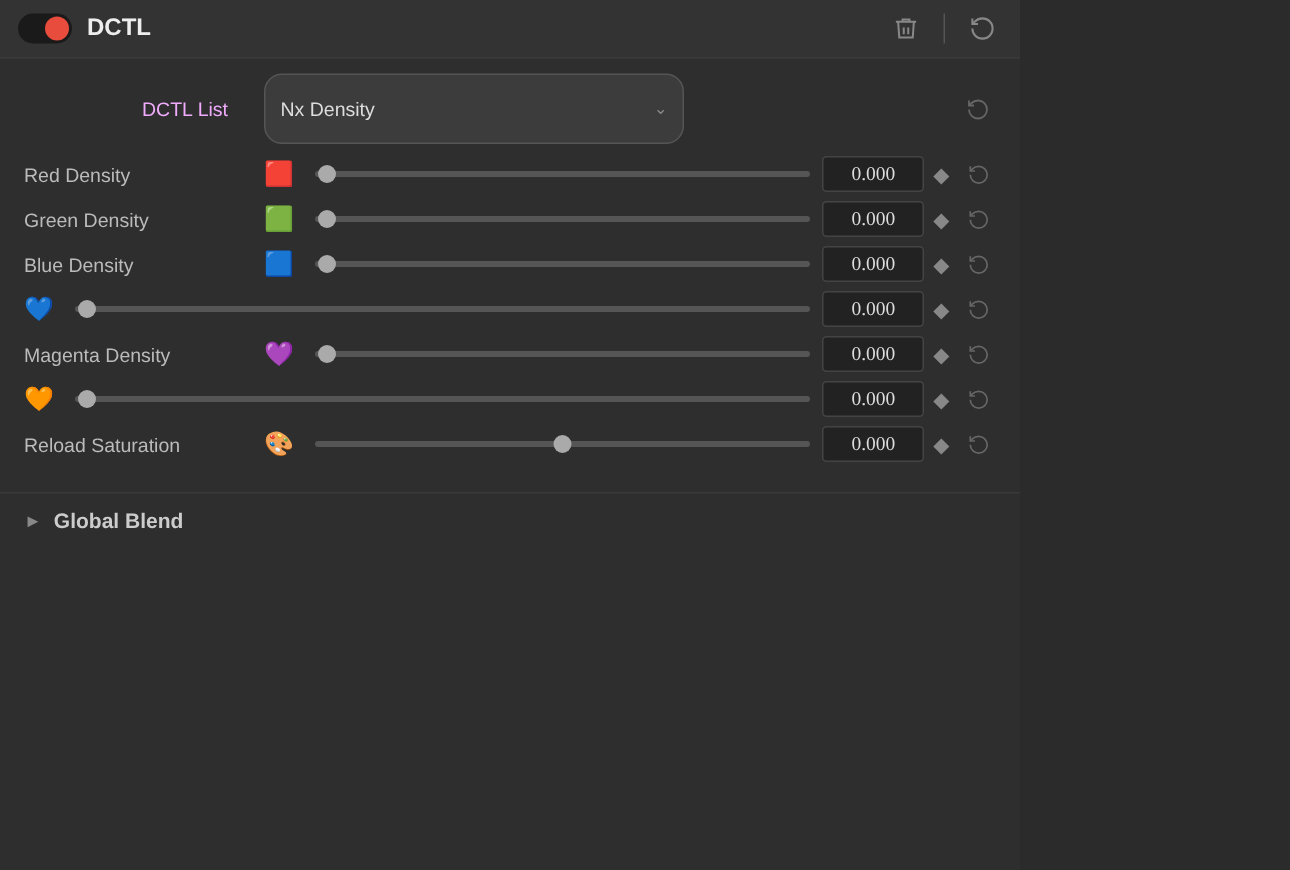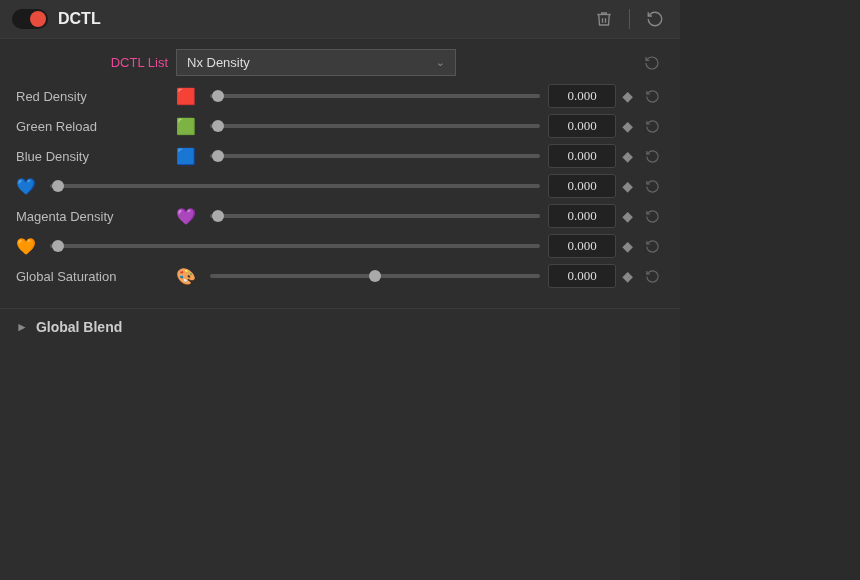--- a/index.html
+++ b/index.html
@@ -96,29 +96,29 @@
     }
     
     .dctl-list-row {
       display: flex;
       align-items: center;
       margin-bottom: 8px;
     }
     .dctl-list-label {
       min-width: 160px;
       text-align: right;
-      padding-right: 8px;
-      color: #ec4899;
+      padding-right: 24px;
+      color: #f0abfc;
     }
     .dropdown {
       background: #3c3c3c;
       border: 1px solid #555;
-      border-radius: 0;
+      border-radius: 12px;
       color: #ddd;
-      padding: 5px 10px;
+      padding: 15px 10px;
       font-size: 13px;
       display: flex;
       align-items: center;
       justify-content: space-between;
       width: 280px;
       cursor: pointer;
     }
     .dropdown-arrow {
       font-size: 11px;
       color: #888;
@@ -274,21 +274,21 @@
       <input class="value-input" type="text" value="0.000" style="">
       <span class="diamond-icon">◆</span>
       <button class="icon-btn reset-icon">
         <svg width="15" height="15" viewBox="0 0 24 24" fill="none" stroke="currentColor" stroke-width="1.8">
           <path d="M3 12a9 9 0 1 0 9-9 9.75 9.75 0 0 0-6.74 2.74L3 8"></path>
           <path d="M3 3v5h5"></path>
         </svg>
       </button>
     </div>
         <div class="row">
-      <span class="label">Green Reload</span>
+      <span class="label">Green Density</span>
       <span class="color-swatch">🟩</span>
       <div class="slider-container">
         <div class="slider-track">
           <div class="slider-thumb"></div>
         </div>
       </div>
       <input class="value-input" type="text" value="0.000" style="">
       <span class="diamond-icon">◆</span>
       <button class="icon-btn reset-icon">
         <svg width="15" height="15" viewBox="0 0 24 24" fill="none" stroke="currentColor" stroke-width="1.8">
@@ -357,21 +357,21 @@
       <input class="value-input" type="text" value="0.000" style="">
       <span class="diamond-icon">◆</span>
       <button class="icon-btn reset-icon">
         <svg width="15" height="15" viewBox="0 0 24 24" fill="none" stroke="currentColor" stroke-width="1.8">
           <path d="M3 12a9 9 0 1 0 9-9 9.75 9.75 0 0 0-6.74 2.74L3 8"></path>
           <path d="M3 3v5h5"></path>
         </svg>
       </button>
     </div>
         <div class="row">
-      <span class="label">Global Saturation</span>
+      <span class="label">Reload Saturation</span>
       <span class="color-swatch">🎨</span>
       <div class="slider-container">
         <div class="slider-track">
           <div class="slider-thumb mid"></div>
         </div>
       </div>
       <input class="value-input" type="text" value="0.000" style="">
       <span class="diamond-icon">◆</span>
       <button class="icon-btn reset-icon">
         <svg width="15" height="15" viewBox="0 0 24 24" fill="none" stroke="currentColor" stroke-width="1.8">

